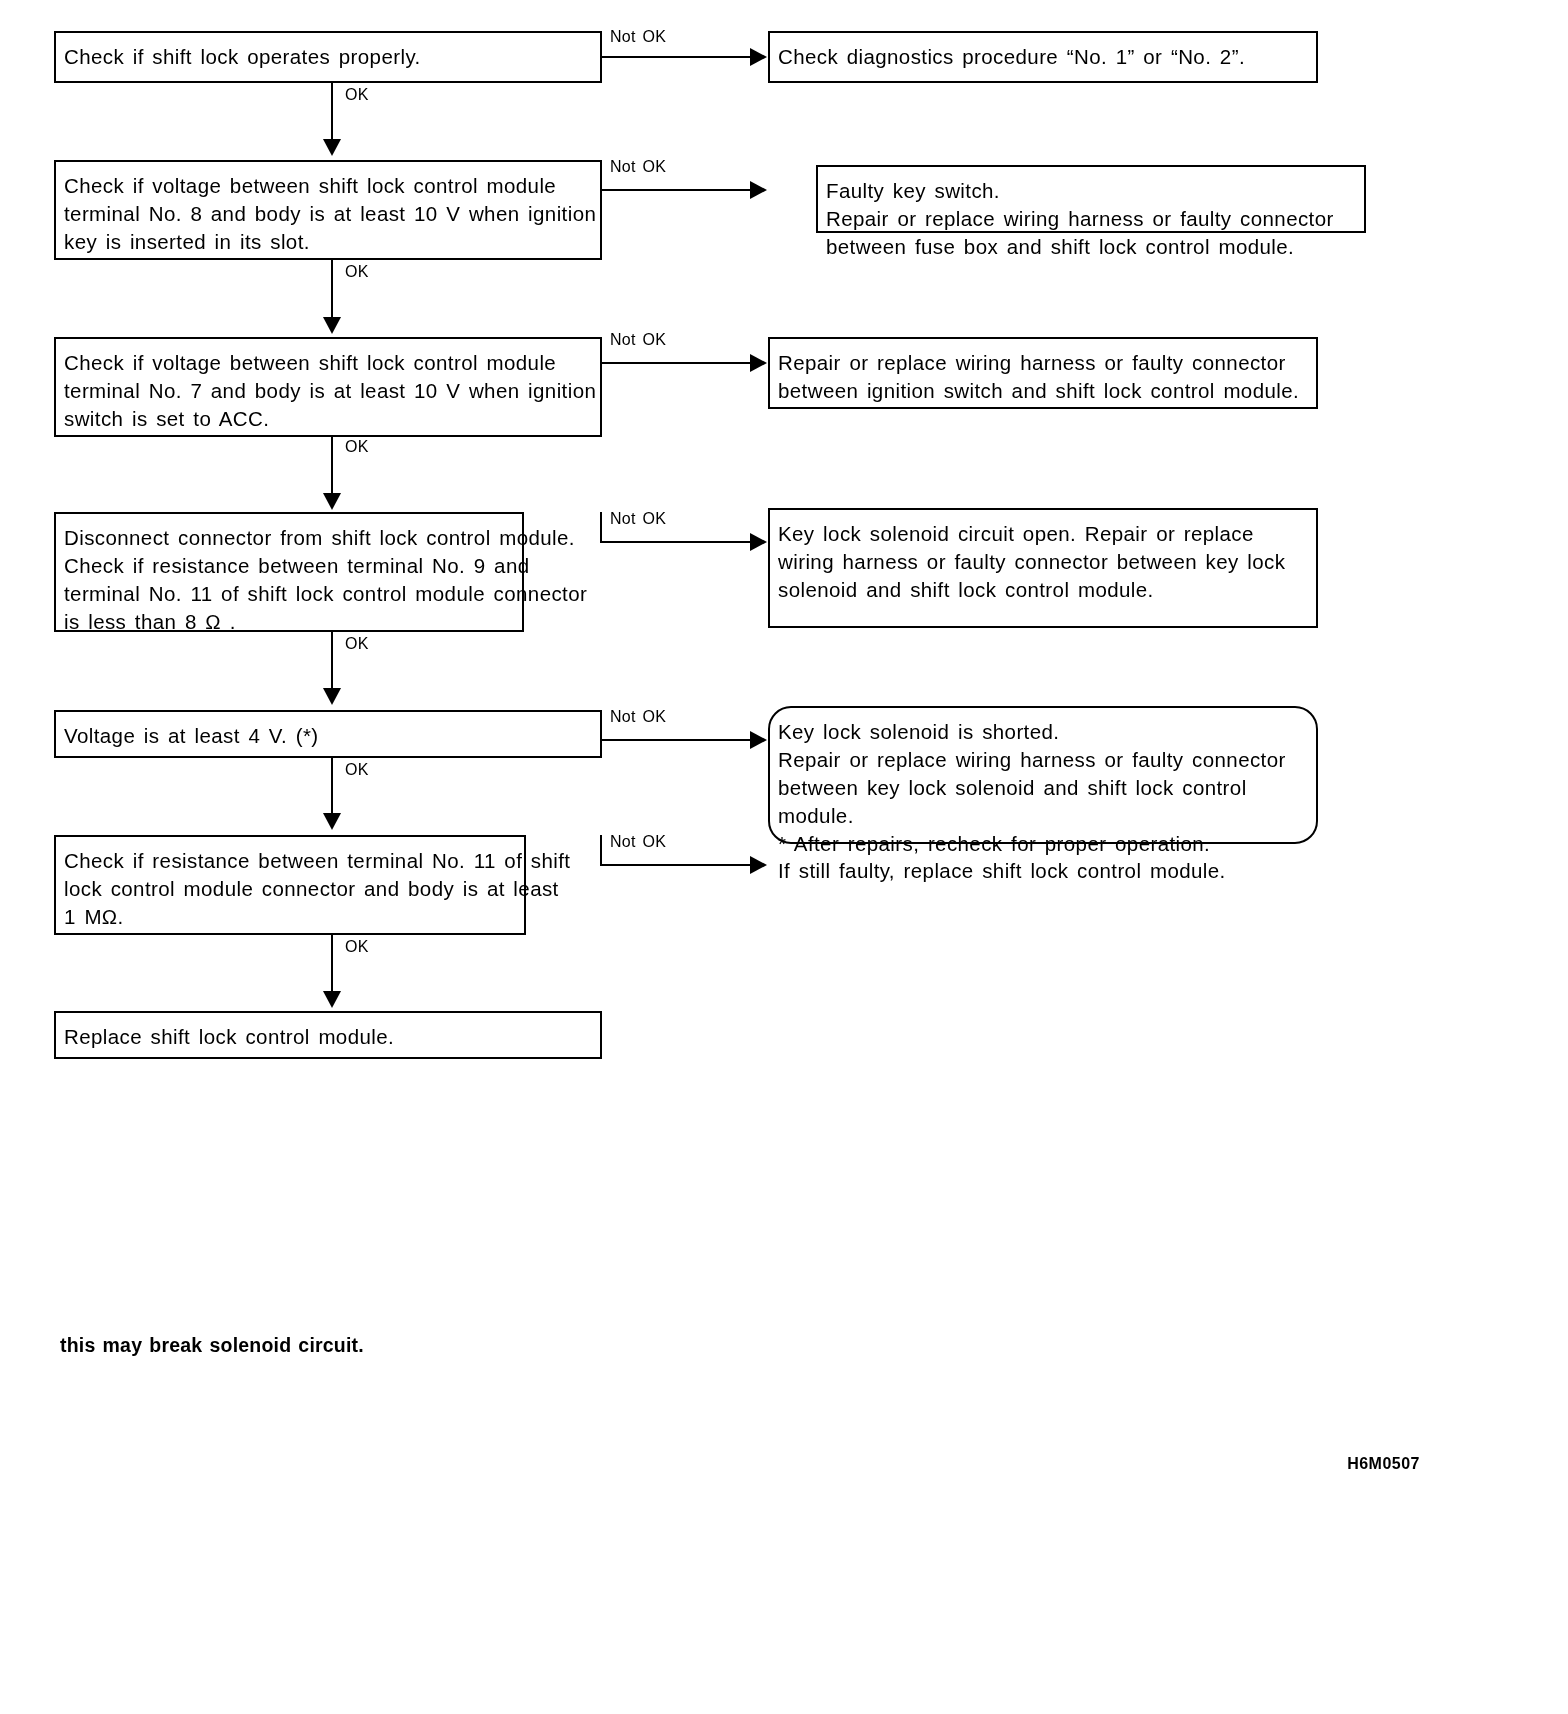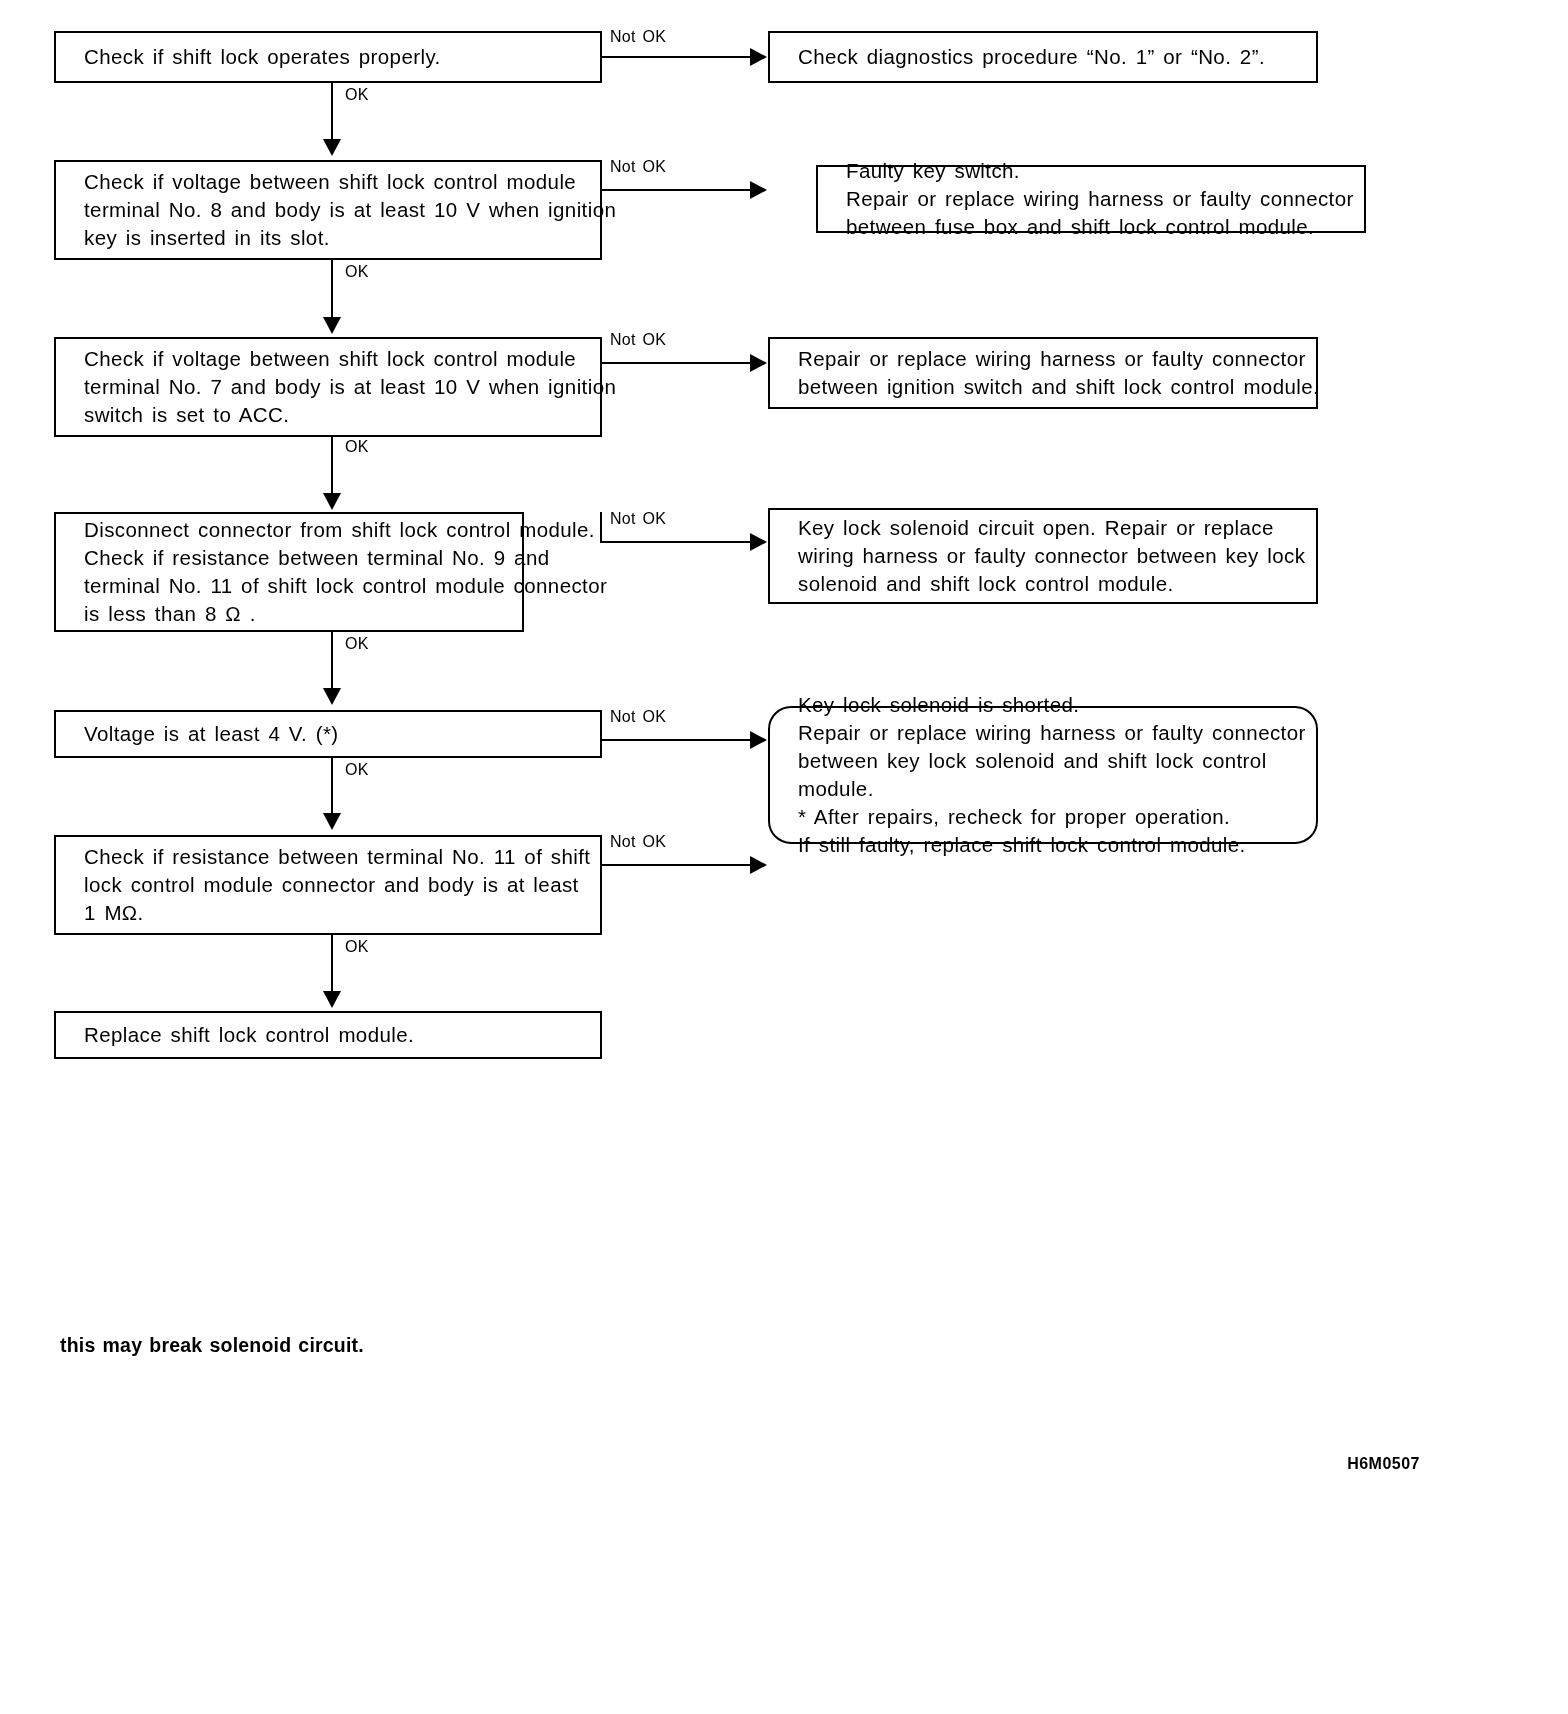--- a/index.html
+++ b/index.html
@@ -19,27 +19,27 @@
     position: absolute;
     left: 0; top: 0;
     width: 1568px;
     height: 1714px;
   }
   .box {
     position: absolute;
     border: 2px solid #000;
     background: #fff;
     box-sizing: border-box;
-    padding: 10px 28px;
+    padding: 10px 8px;
     font-size: 20.5px;
     line-height: 1.36;
     letter-spacing: 0.4px;
     display: flex;
     flex-direction: column;
-    justify-content: center;
+    justify-content: flex-start;
   }
   .box .ln {
     white-space: pre;
     word-spacing: 2.5px;
   }
   .label {
     position: absolute;
     font-size: 16px;
     letter-spacing: 0.3px;
     word-spacing: 2px;
@@ -155,21 +155,21 @@
     <div class="ln">Disconnect connector from shift lock control module.</div>
     <div class="ln">Check if resistance between terminal No. 9 and</div>
     <div class="ln">terminal No. 11 of shift lock control module connector</div>
     <div class="ln">is less than 8 Ω .</div>
   </div>
   <div class="vline" style="left:600px; top:512px; height:31px;"></div>
   <div class="hline" style="left:600px; top:541px; width:152px;"></div>
   <div class="arrow-right" style="left:750px; top:533px;"></div>
   <div class="label" style="left:610px; top:510px;">Not OK</div>
 
-  <div class="box" style="left:768px; top:508px; width:550px; height:96px;">
+  <div class="box" style="left:768px; top:508px; width:550px; height:120px;">
     <div class="ln">Key lock solenoid circuit open. Repair or replace</div>
     <div class="ln">wiring harness or faulty connector between key lock</div>
     <div class="ln">solenoid and shift lock control module.</div>
   </div>
 
   <div class="vline" style="left:331px; top:632px; height:60px;"></div>
   <div class="arrow-down" style="left:323px; top:688px;"></div>
   <div class="label" style="left:345px; top:635px;">OK</div>
 
   <div class="box" style="left:54px; top:710px; width:548px; height:48px;">
@@ -186,21 +186,21 @@
     <div class="ln">between key lock solenoid and shift lock control</div>
     <div class="ln">module.</div>
     <div class="ln">* After repairs, recheck for proper operation.</div>
     <div class="ln">If still faulty, replace shift lock control module.</div>
   </div>
 
   <div class="vline" style="left:331px; top:758px; height:59px;"></div>
   <div class="arrow-down" style="left:323px; top:813px;"></div>
   <div class="label" style="left:345px; top:761px;">OK</div>
 
-  <div class="box" style="left:54px; top:835px; width:548px; height:100px;">
+  <div class="box" style="left:54px; top:835px; width:472px; height:100px;">
     <div class="ln">Check if resistance between terminal No. 11 of shift</div>
     <div class="ln">lock control module connector and body is at least</div>
     <div class="ln">1 MΩ.</div>
   </div>
   <div class="vline" style="left:600px; top:835px; height:31px;"></div>
   <div class="hline" style="left:600px; top:864px; width:152px;"></div>
   <div class="arrow-right" style="left:750px; top:856px;"></div>
   <div class="label" style="left:610px; top:833px;">Not OK</div>
 
   <div class="vline" style="left:331px; top:935px; height:60px;"></div>

